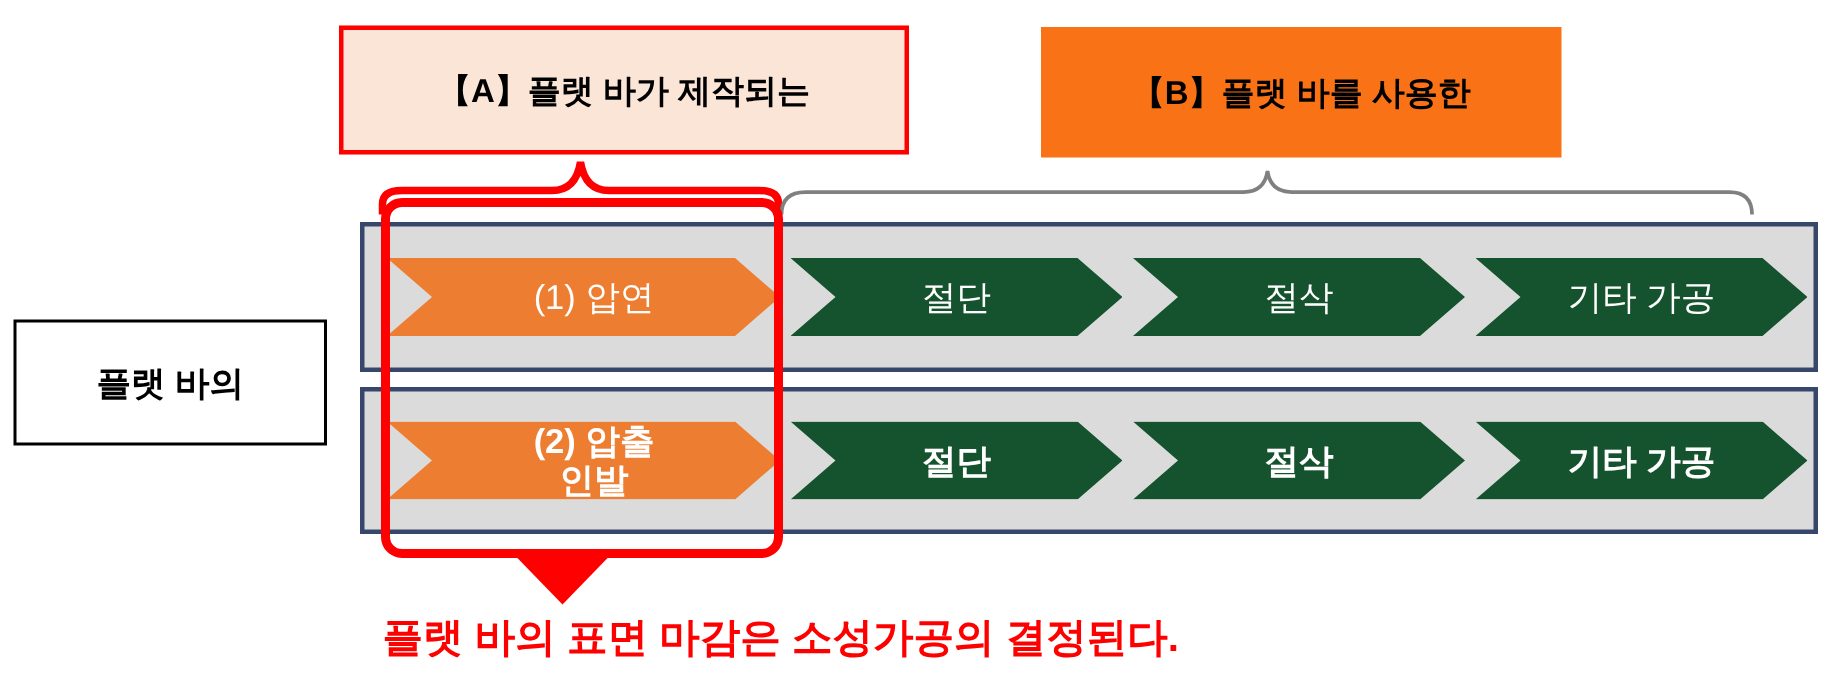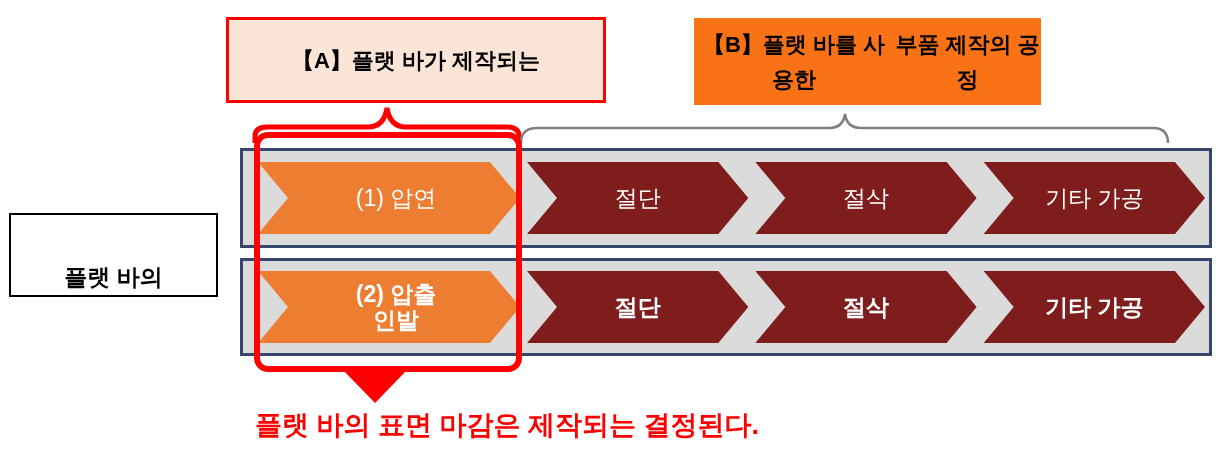--- a/index.html
+++ b/index.html
@@ -24,42 +24,42 @@
   }
   .callout-b {
     left:678px; top:18px; width:347px; height:87px;
     background:#f97316;
   }
 
   
   .side-label {
     position:absolute; left:9px; top:213px; width:209px; height:84px;
     background:#ffffff; border:2px solid #000000;
-    display:flex; flex-direction:column; align-items:center; justify-content:flex-end;
+    display:flex; flex-direction:column; align-items:center; justify-content:center;
     font-weight:bold; font-size:23px; line-height:36px; color:#000; text-align:center;
   }
 
   
   .process-row {
     position:absolute; left:240px; width:972px;
     background:#DBDBDB; border:3px solid #37476B;
     display:flex; align-items:center; gap:7px;
     padding:0 4px 0 15px;
   }
   .process-row.row1 { top:148px; height:100px; }
   .process-row.row2 { top:258px; height:98px;font-weight:bold; }
 
   .step {
-    height:72px; display:flex; flex-direction:column;
+    height:52px; display:flex; flex-direction:column;
     align-items:center; justify-content:center;
     color:#ffffff; font-size:23px; line-height:26px; text-align:center;
     clip-path: polygon(0 0, calc(100% - 30px) 0, 100% 50%, calc(100% - 30px) 100%, 0 100%, 30px 50%);
   }
   .step.orange { background:#ED7D31; width:262px; flex:none; padding-left:14px; }
-  .step.blue   { background:#7f1d1d; flex:1; }
+  .step.blue   { background:#14532d; flex:1; }
 
   
   .brace { position:absolute; }
   .brace-red  { left:252px; top:103px; }
   .brace-gray { left:519px; top:111px; }
 
   
   .highlight-box {
     position:absolute; left:254px; top:132px; width:268px; height:240px;
     border:6px solid #FF0000; border-radius:14px; background:transparent;
@@ -83,21 +83,20 @@
 <body>
 
 <div class="canvas">
 
   <div class="callout callout-a">
     <span>【A】플랫 바가 제작되는</span>
   </div>
 
   <div class="callout callout-b">
     <span>【B】플랫 바를 사용한</span>
-    <span>부품 제작의 공정</span>
   </div>
 
   <svg class="brace brace-red" width="270" height="42" viewBox="0 0 270 42">
     <path d="M 3 40 L 3 33 Q 3 24 16 24 L 116 24 Q 132 24 135 5 Q 138 24 154 24 L 254 24 Q 267 24 267 33 L 267 40" fill="none" stroke="#FF0000" stroke-width="5"></path>
   </svg>
 
   <svg class="brace brace-gray" width="652" height="36" viewBox="0 0 652 36">
     <path d="M 2 32 Q 2 17 18 17 L 310 17 Q 324 17 326 3 Q 328 17 342 17 L 634 17 Q 649 17 649 32" fill="none" stroke="#808080" stroke-width="2.5"></path>
   </svg>
 
@@ -133,15 +132,15 @@
     </div>
     <div class="step blue">
       <span>기타 가공</span>
     </div>
   </div>
 
   <div class="highlight-box"></div>
 
   <div class="down-arrow"></div>
 
-  <div class="note-text">플랫 바의 표면 마감은 제작되는 결정된다.</div>
+  <div class="note-text">플랫 바의 표면 마감은 소성가공의 결정된다.</div>
 
 </div>
 
 </body></html>

